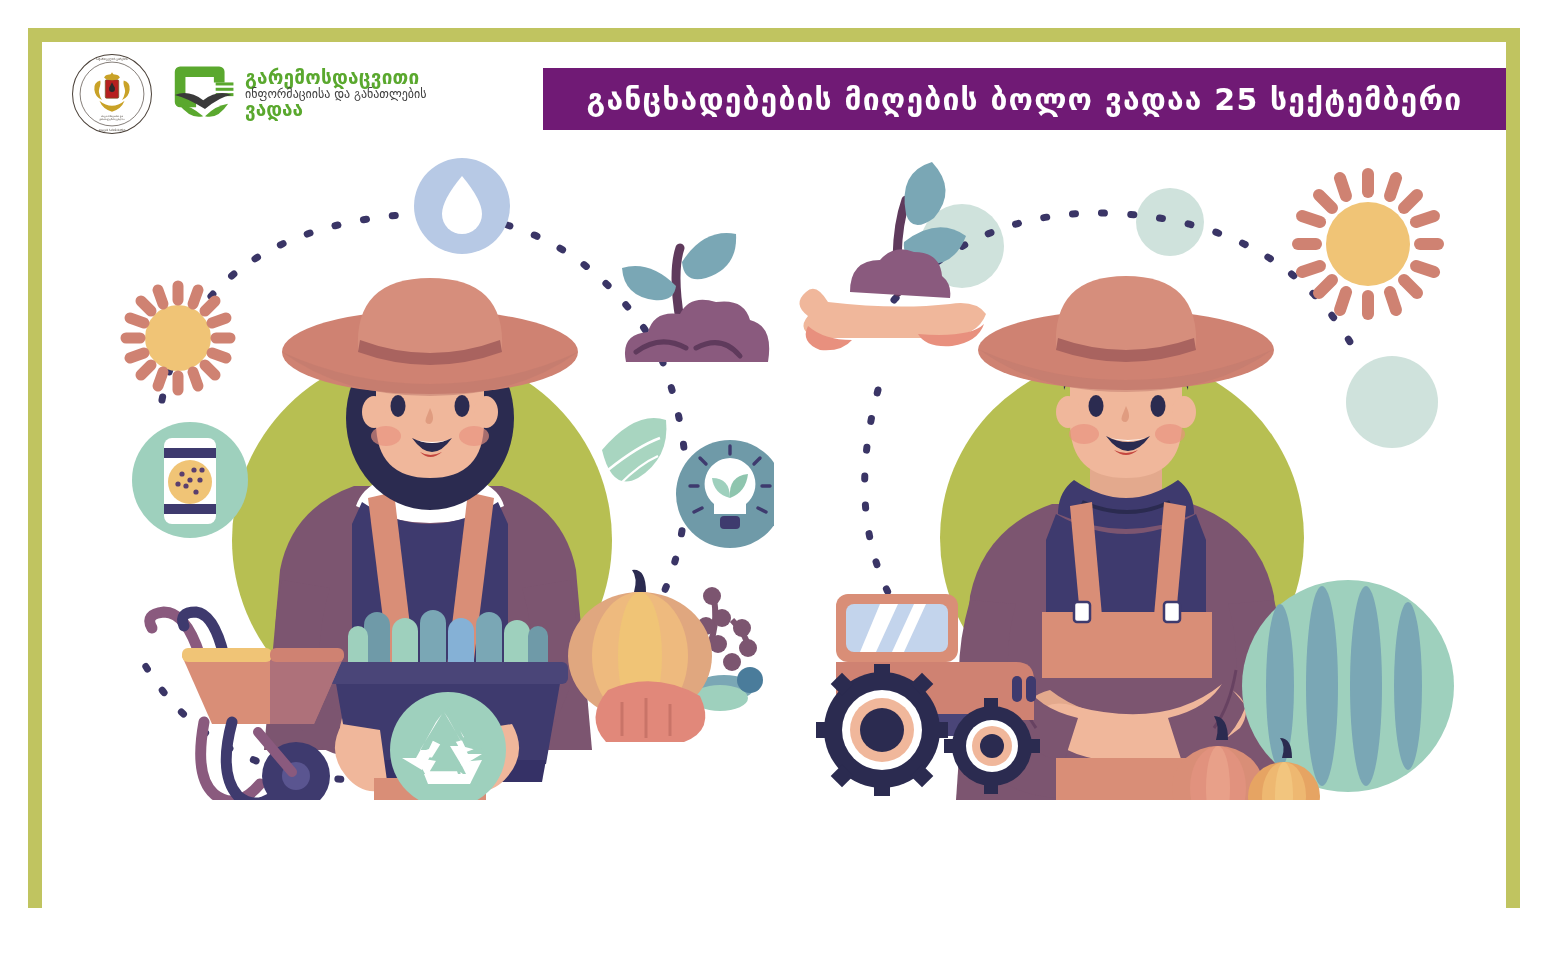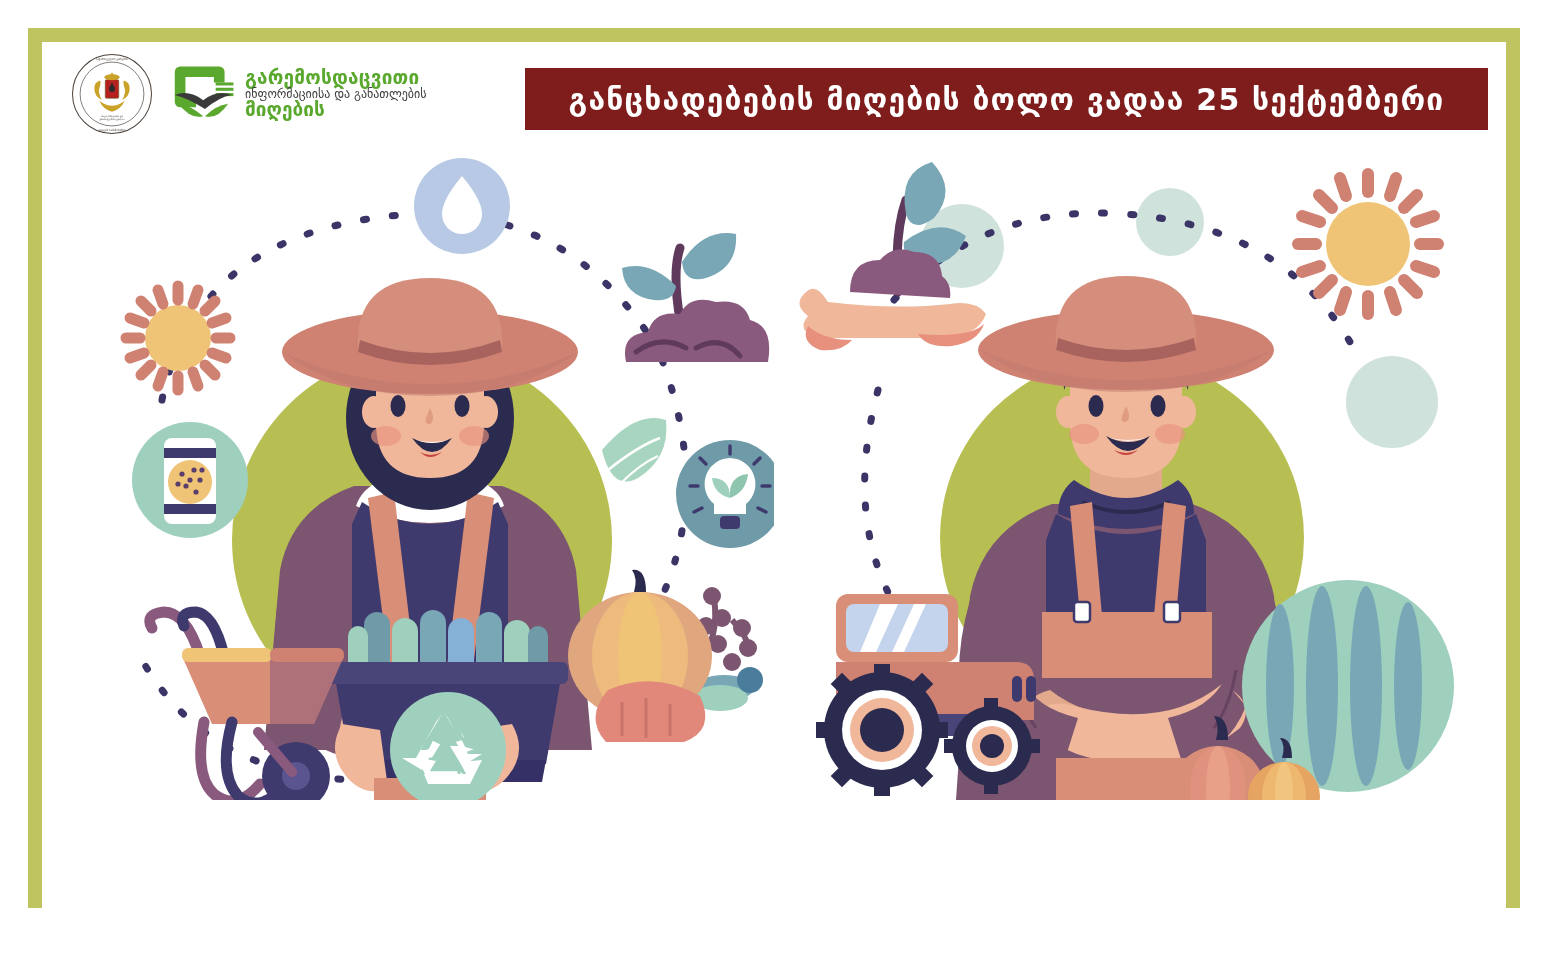--- a/index.html
+++ b/index.html
@@ -42,23 +42,23 @@
   .gov-mark { width: 64px; height: 64px; }
   .gov-text { display: flex; flex-direction: column; line-height: 1.05; }
   .gov-l1 {
     font-size: 19px; font-weight: bold; color: #5aa82e; letter-spacing: .2px;
   }
   .gov-l2 { font-size: 12px; font-weight: normal; color: #3f3f3f; }
   .gov-l3 { font-size: 19px; font-weight: bold; color: #5aa82e; }
 
   
   .deadline-banner {
-    position: absolute; left: 525px; top: 68px;
+    position: absolute; left: 543px; top: 68px;
     width: 963px; height: 62px;
-    background: #7f1d1d;
+    background: #701a75;
     display: flex; align-items: center; justify-content: center;
   }
   .deadline-text {
     color: #ffffff; font-size: 30px; font-weight: bold;
     letter-spacing: 1.2px; white-space: nowrap;
   }
 
   
   .bottom-banner {
     position: absolute; left: 0px; top: 808px;
@@ -119,21 +119,21 @@
         <rect x="48" y="22" width="20" height="3.4" fill="#5aa82e"></rect>
         <rect x="48" y="28" width="20" height="3.4" fill="#5aa82e"></rect>
         <rect x="48" y="34" width="20" height="3.4" fill="#5aa82e"></rect>
         <path d="M2 36 q16 -6 32 6 q16 -12 32 -6 q-14 2 -30 16 q-18 -12 -34 -16 z" fill="#3a3a3a"></path>
         <path d="M6 46 q14 2 28 14 q-14 4 -28 -14 z" fill="#5aa82e"></path>
         <path d="M62 46 q-14 2 -26 14 q14 4 26 -14 z" fill="#5aa82e"></path>
       </svg>
       <div class="gov-text">
         <span class="gov-l1">გარემოსდაცვითი</span>
         <span class="gov-l2">ინფორმაციისა და განათლების</span>
-        <span class="gov-l3">მიღების</span>
+        <span class="gov-l3">ვადაა</span>
       </div>
     </div>
   </div>
 
   <div class="deadline-banner">
     <span class="deadline-text">განცხადებების  მიღების ბოლო ვადაა 25 სექტემბერი</span>
   </div>
 
   <div class="stage">
 

